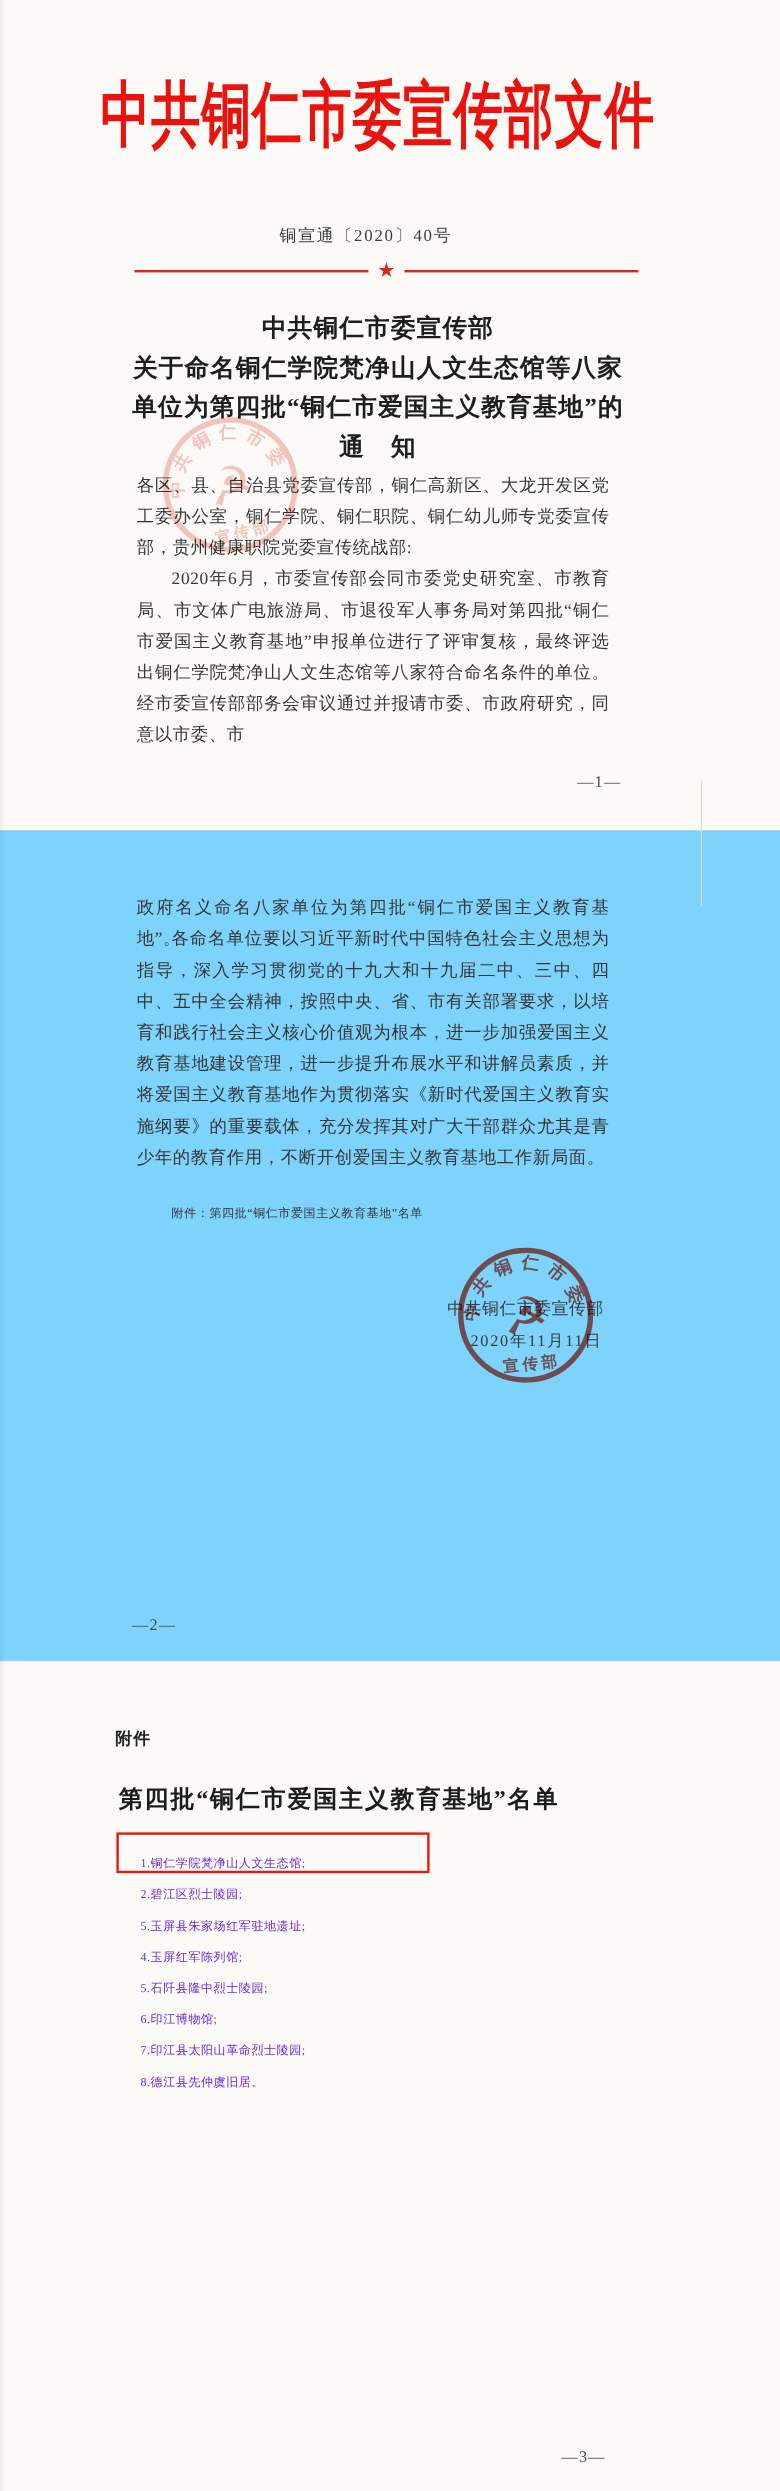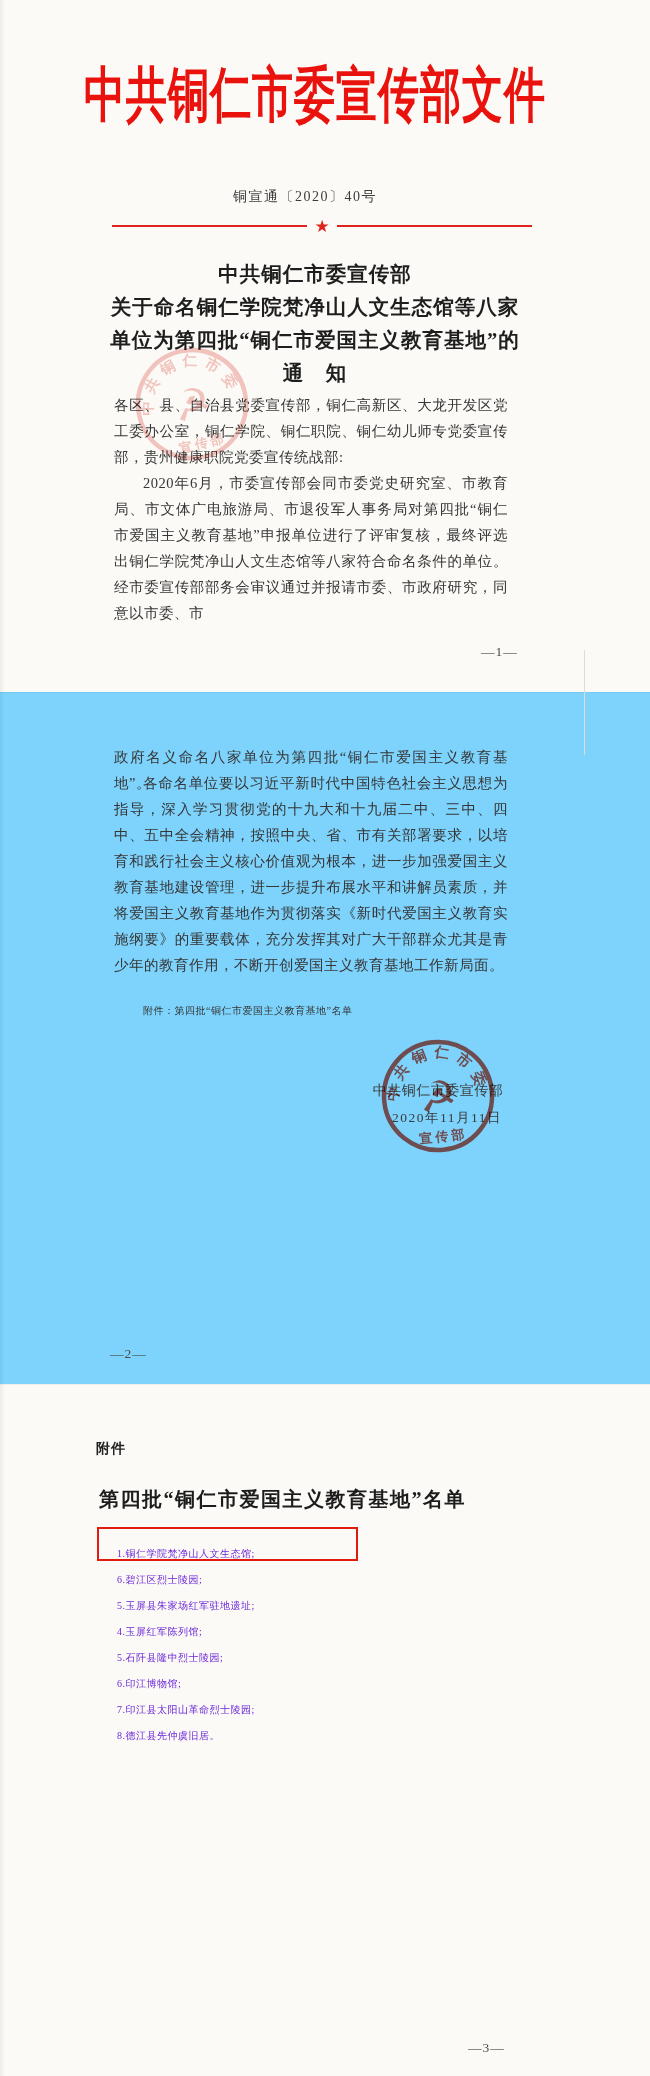--- a/index.html
+++ b/index.html
@@ -135,21 +135,21 @@
     <div class="pagenum pagenum-2">—2—</div>
   </div>
 
   <div class="page" id="page3">
     <div class="attach-label">附件</div>
     <div class="attach-title">第四批“铜仁市爱国主义教育基地”名单</div>
 
     <div class="hl-box"></div>
     <div class="attach-list">
       <div class="item">1.铜仁学院梵净山人文生态馆;</div>
-      <div class="item">6.碧江区烈士陵园;</div>
+      <div class="item">2.碧江区烈士陵园;</div>
       <div class="item">5.玉屏县朱家场红军驻地遗址;</div>
       <div class="item">4.玉屏红军陈列馆;</div>
       <div class="item">5.石阡县隆中烈士陵园;</div>
       <div class="item">6.印江博物馆;</div>
       <div class="item">7.印江县太阳山革命烈士陵园;</div>
       <div class="item">8.德江县先仲虞旧居。</div>
     </div>
 
     <div class="pagenum pagenum-3">—3—</div>
   </div>

